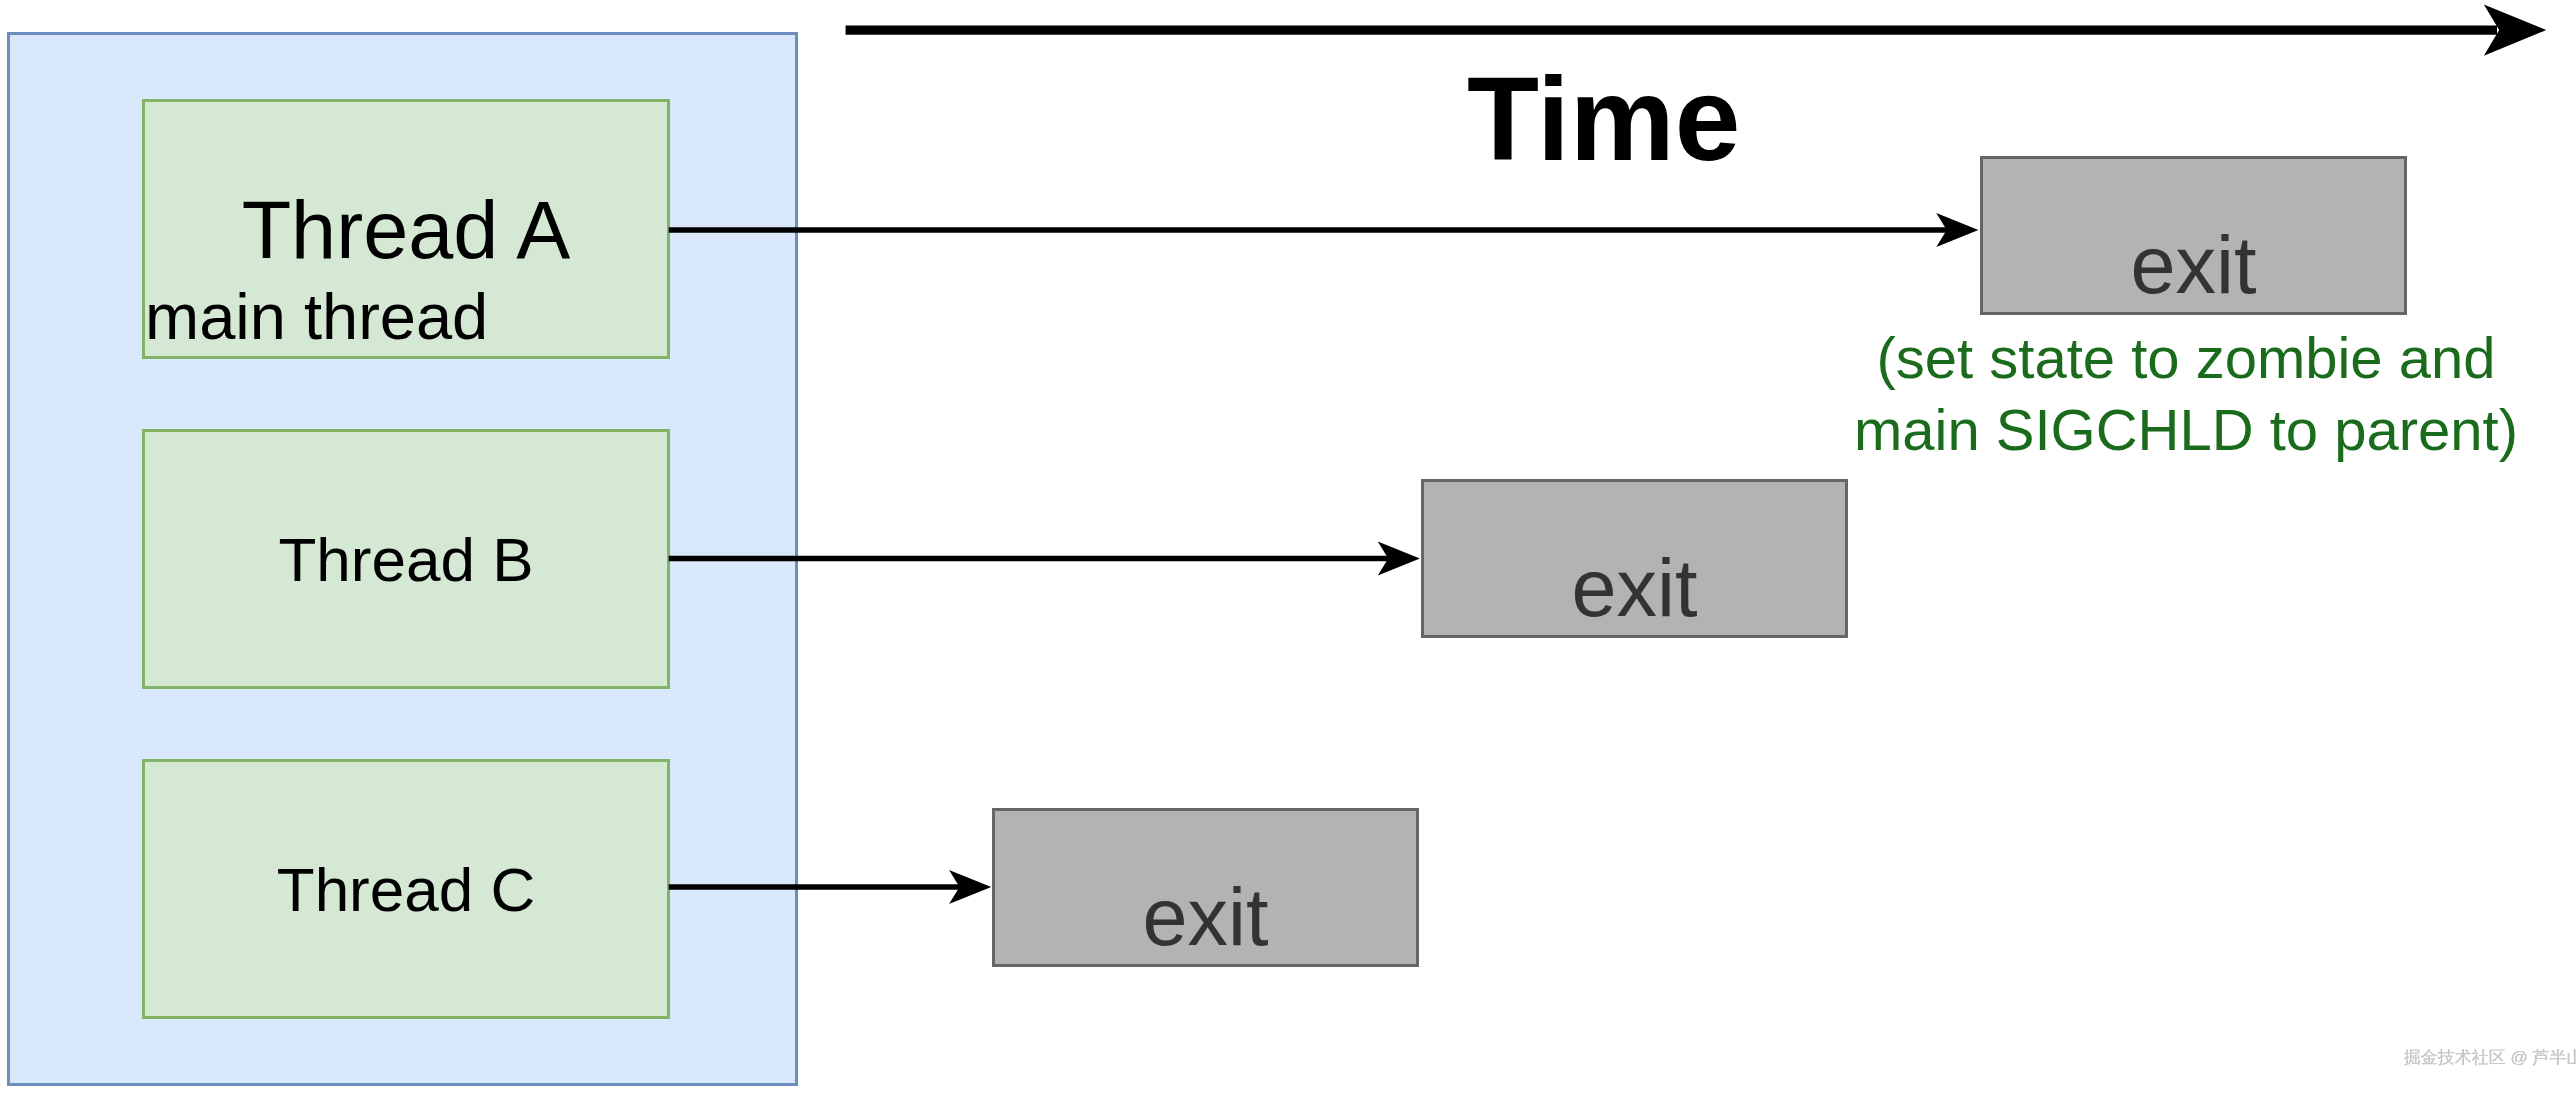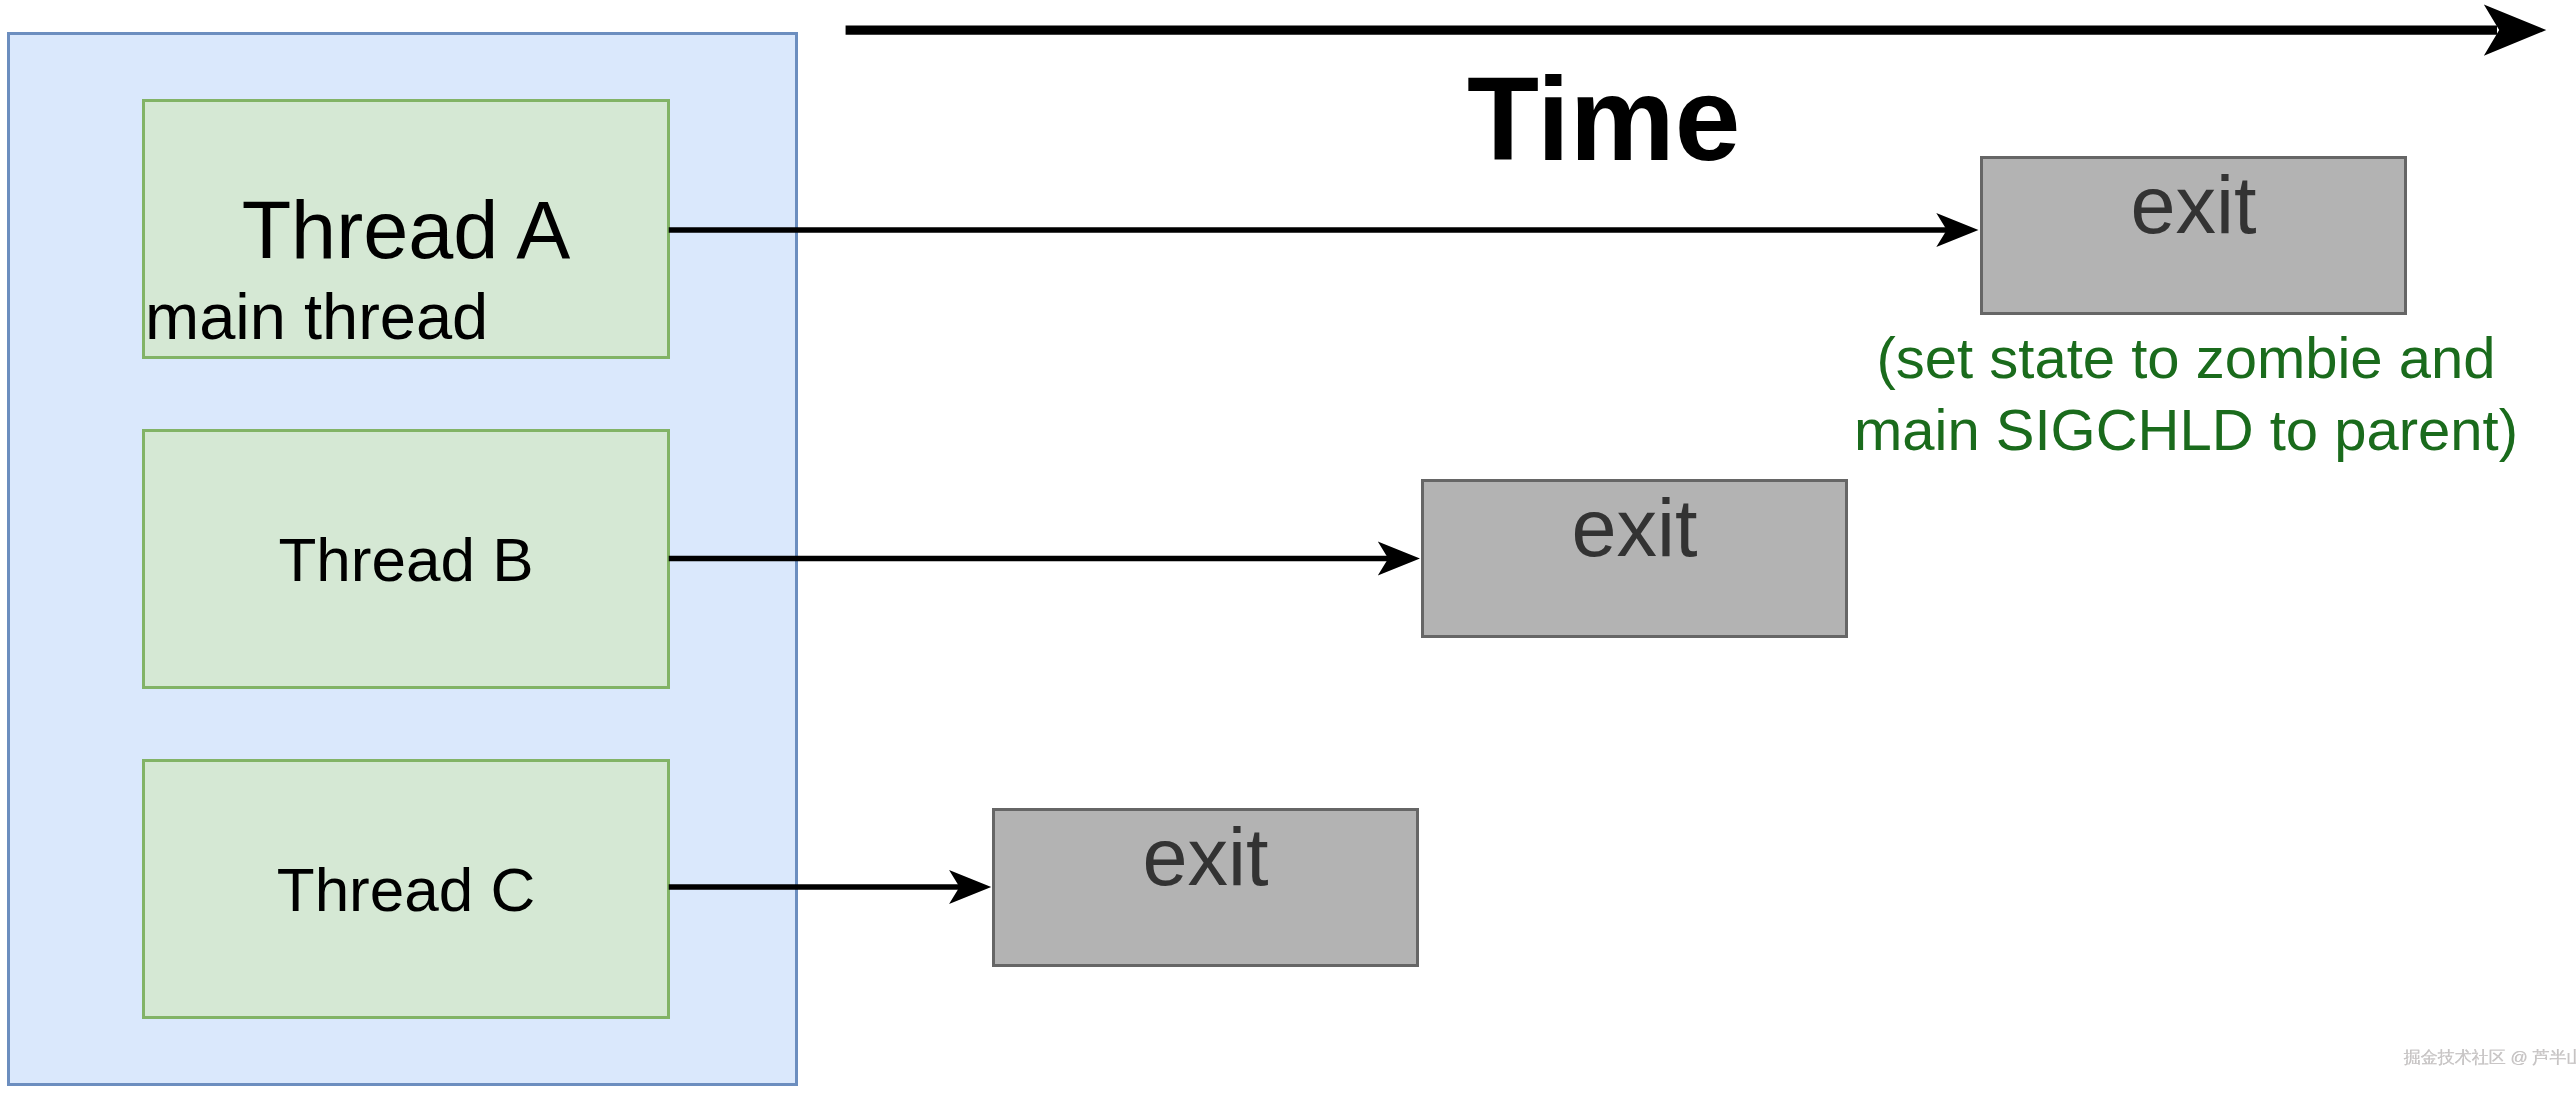--- a/index.html
+++ b/index.html
@@ -70,21 +70,21 @@
   }
   
   .exit-box {
     position: absolute;
     width: 427px;
     height: 159px;
     background: #b3b3b3;
     border: 3.8px solid #666666;
     box-sizing: border-box;
     display: flex;
-    align-items: flex-start;
+    align-items: flex-end;
     justify-content: center;
     font-size: 81px;
     color: #333333;
   }
   .exit-a { left: 1980px; top: 156px; }
   .exit-b { left: 1421px; top: 479px; }
   .exit-c { left: 992px; top: 808px; }
   
   .time-label {
     position: absolute;

